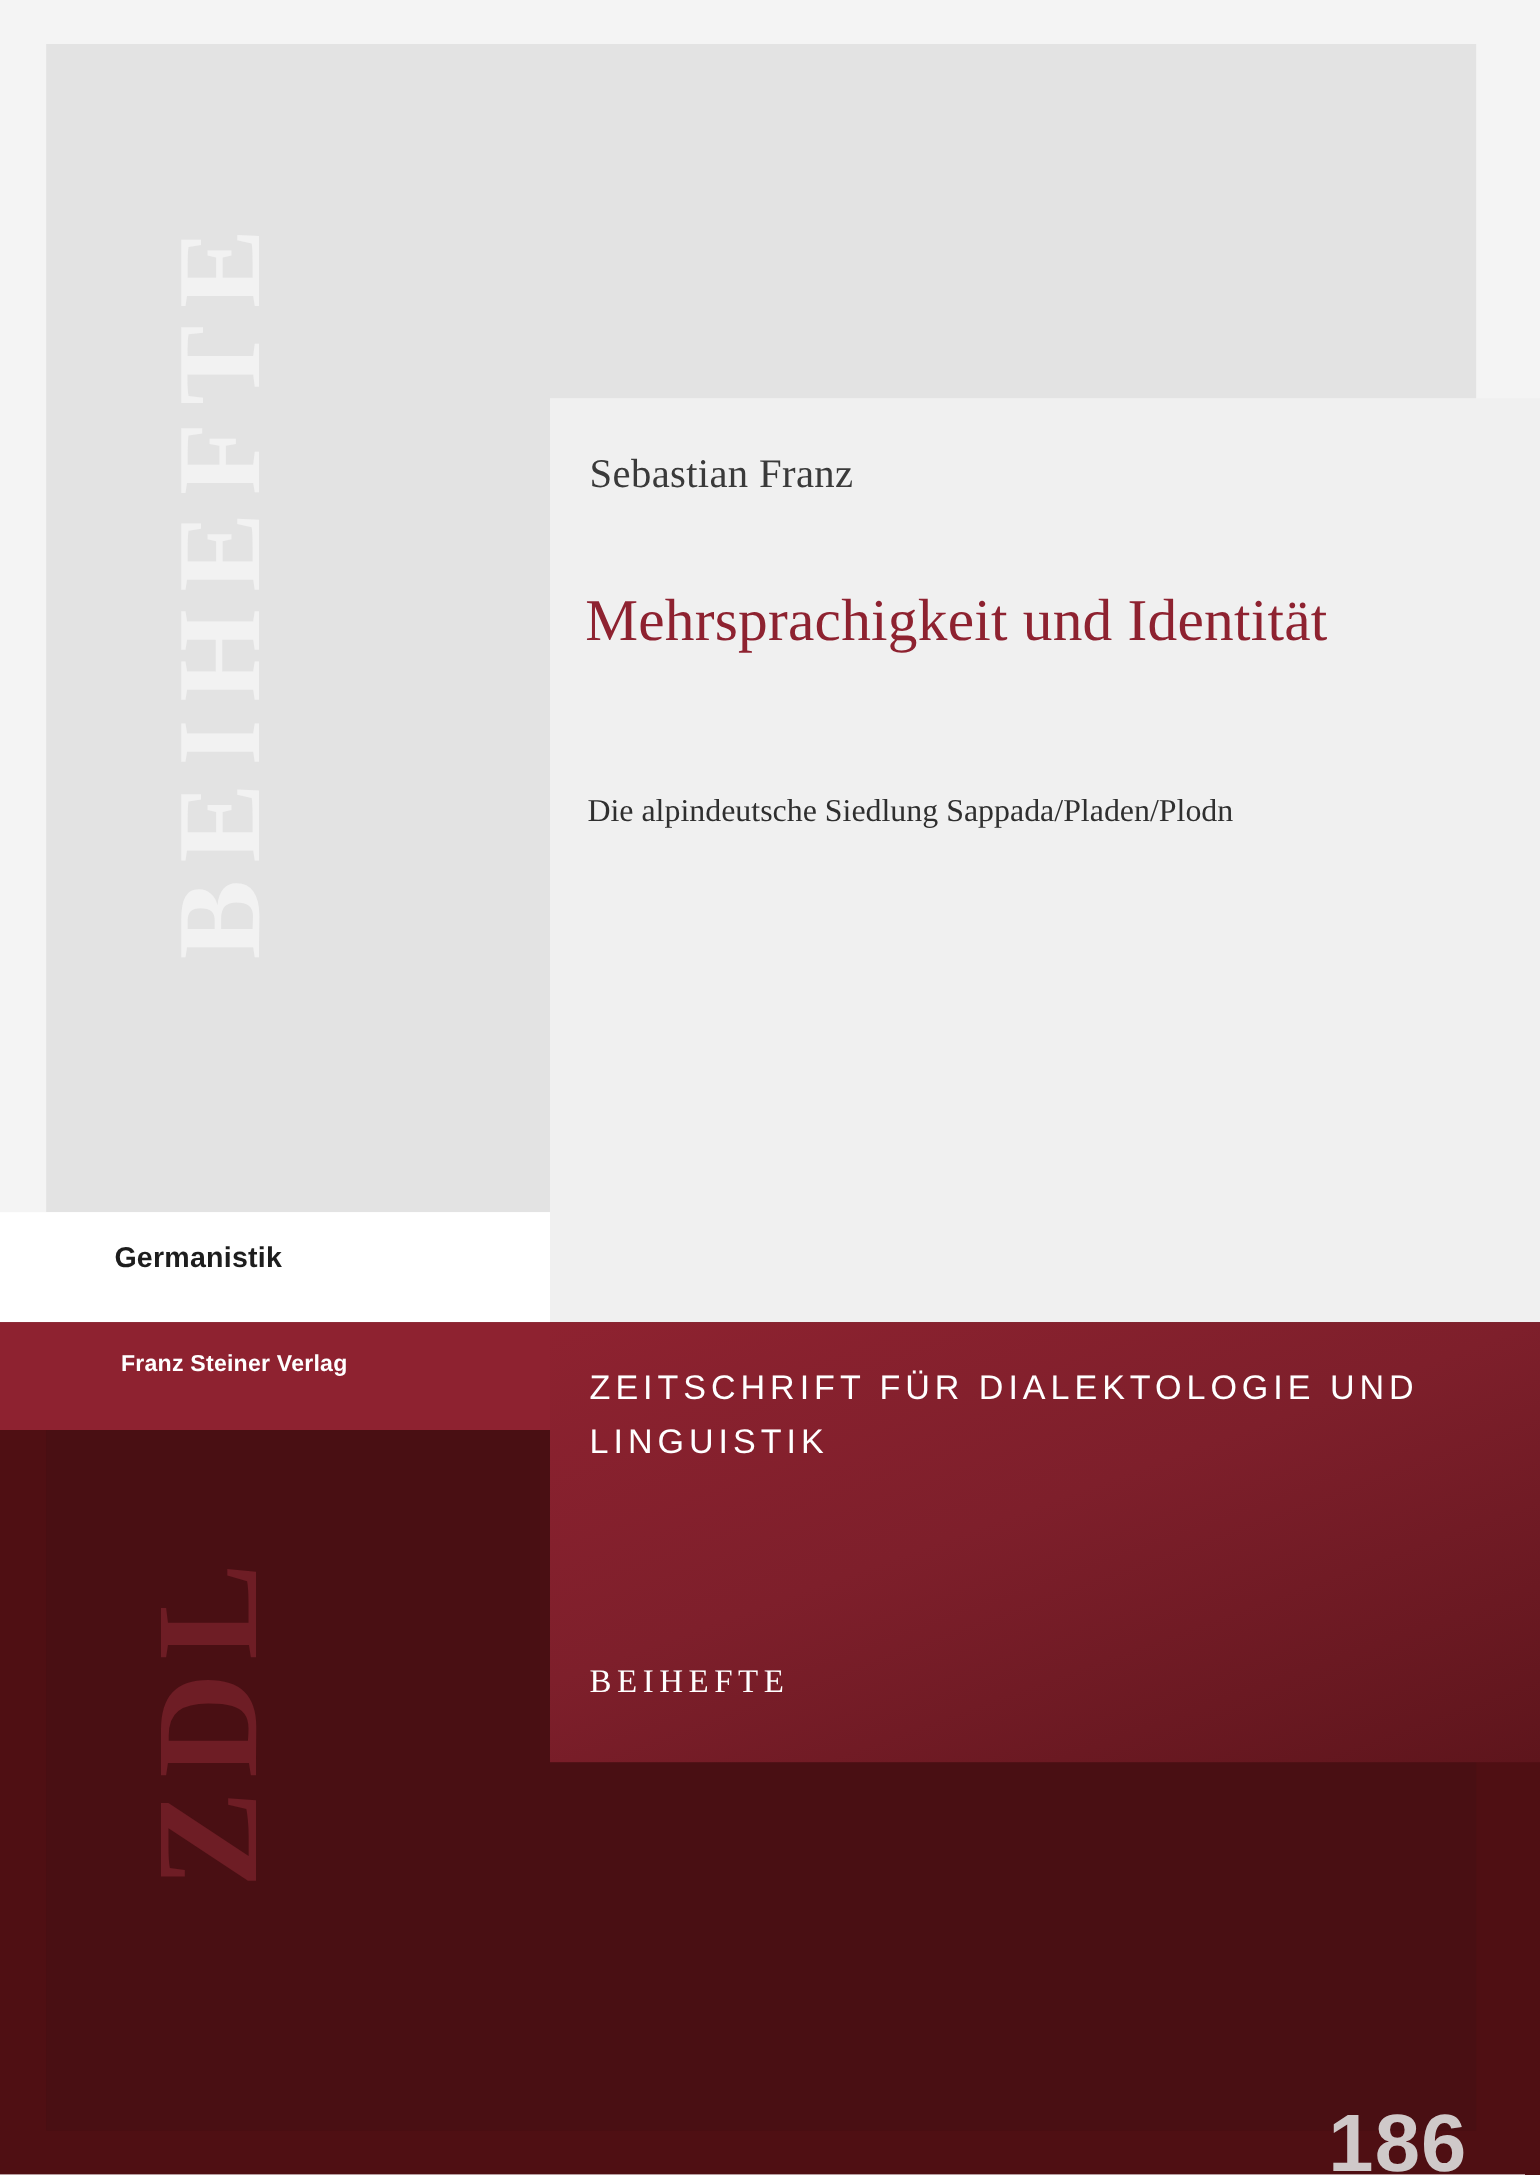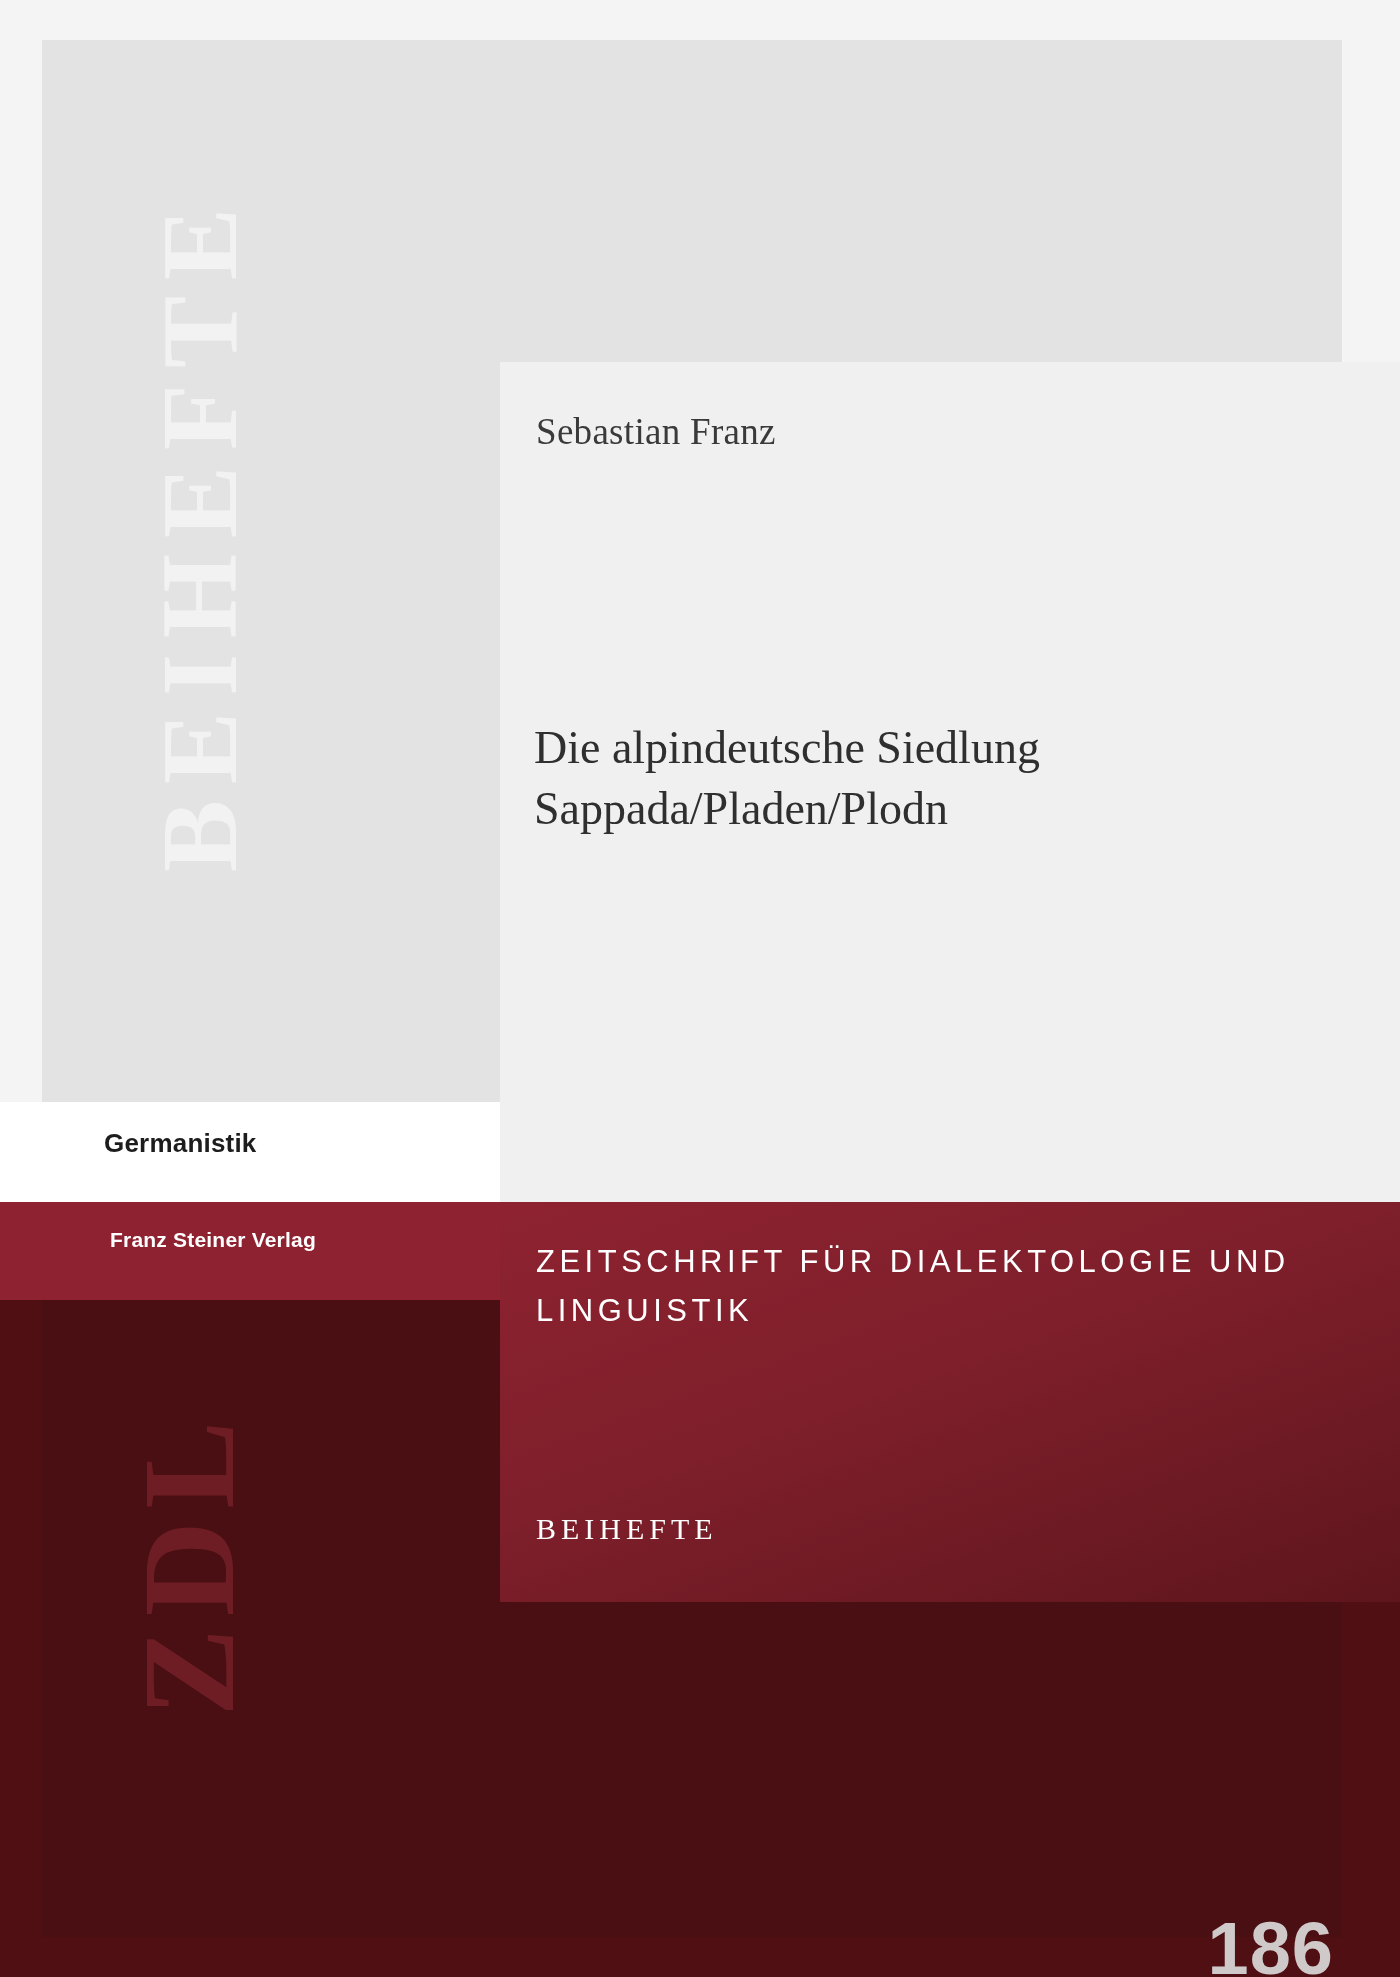--- a/index.html
+++ b/index.html
@@ -92,21 +92,21 @@
     color: #8e2230;
     letter-spacing: 0.2px;
   }
 
   .subtitle {
     position: absolute;
     left: 534px;
     top: 718px;
     width: 760px;
     font-family: "Liberation Serif", serif;
-    font-size: 46px;
+    font-size: 29px;
     line-height: 1.32;
     color: #2f2f2f;
   }
 
   
   .white-band {
     position: absolute;
     left: 0px;
     top: 1102px;
     width: 500px;
@@ -237,20 +237,21 @@
   <div class="frame"></div>
 
   <div class="grey-block"></div>
 
   <div class="beihefte-vertical">BEIHEFTE</div>
 
   <div class="title-panel"></div>
 
   <div class="author">Sebastian Franz</div>
 
+  <div class="title">Mehrsprachigkeit und Identität</div>
 
   <div class="subtitle">Die alpindeutsche Siedlung Sappada/Pladen/Plodn</div>
 
   <div class="dark-block"></div>
   <div class="dark-inset"></div>
 
   <div class="zdl-vertical">ZDL</div>
 
   <div class="journal-panel"></div>
 

